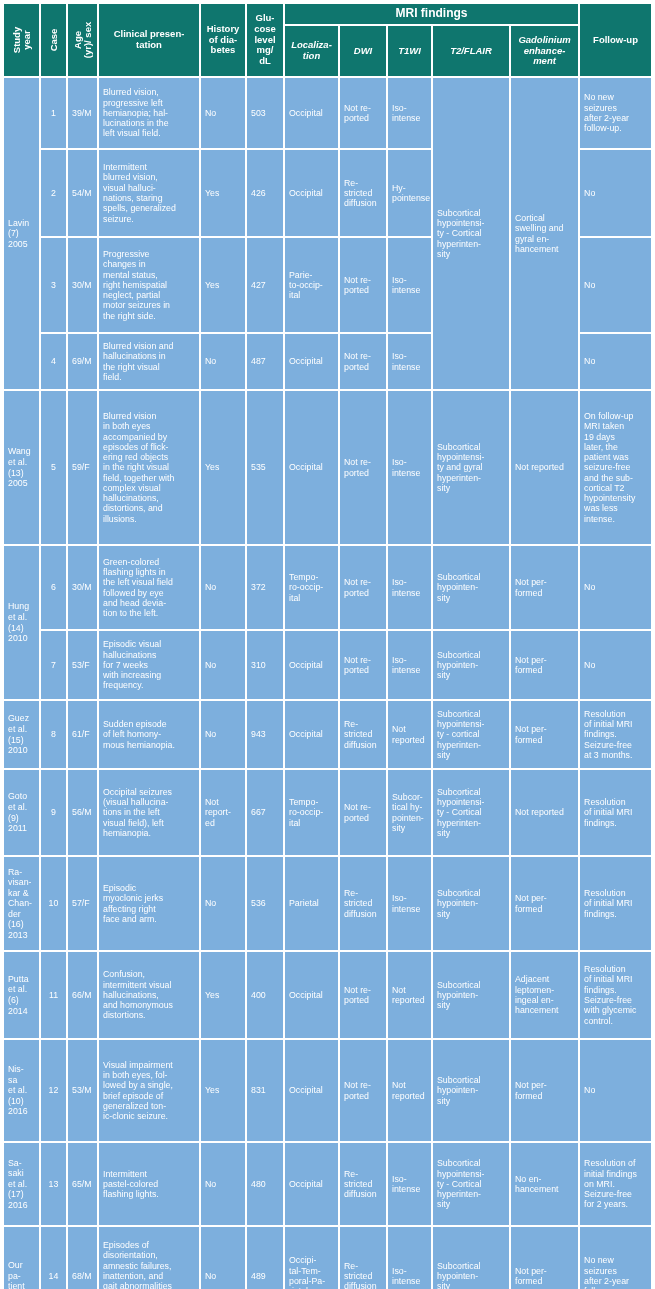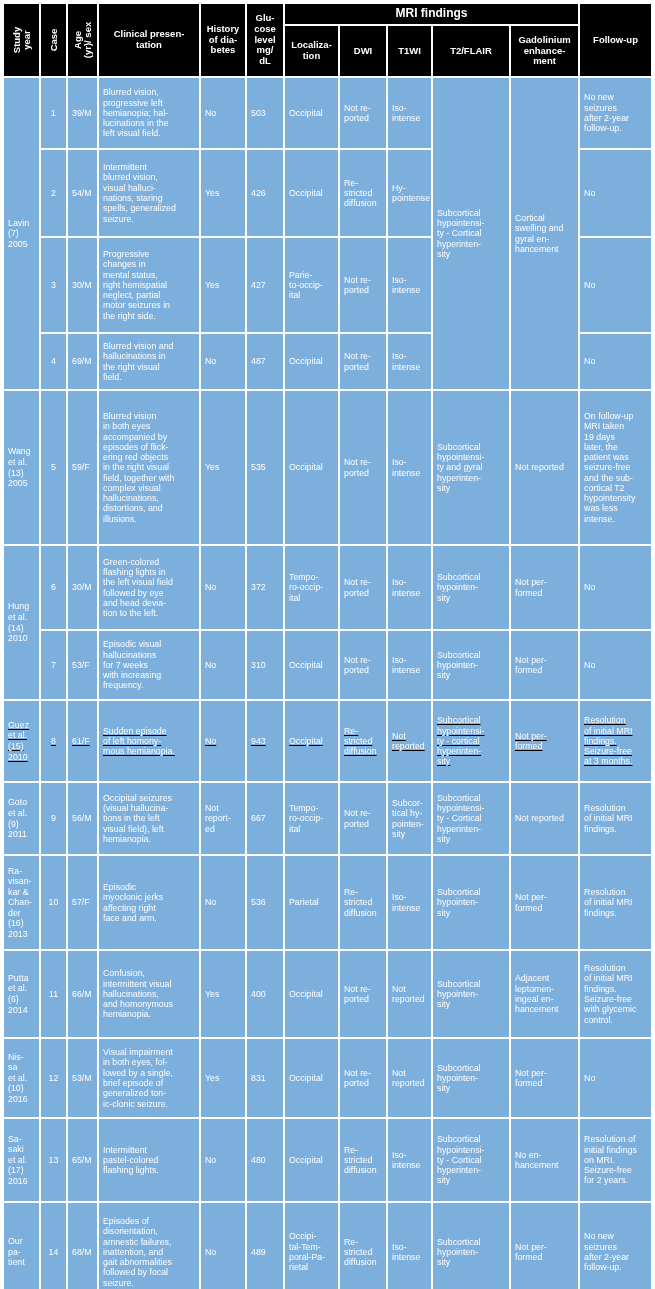--- a/index.html
+++ b/index.html
@@ -2,34 +2,34 @@
 <html><head>
 <meta charset="utf-8">
 <style>
   html,body{margin:0;padding:0;background:#ffffff;}
   body{width:655px;height:1289px;font-family:"Liberation Sans",sans-serif;}
   .wrap{position:absolute;left:2px;top:2px;}
   table{border-collapse:collapse;table-layout:fixed;width:649px;}
   td,th{border:2px solid #ffffff;vertical-align:middle;color:#ffffff;
         white-space:pre-line;overflow:hidden;font-weight:normal;
         padding:2px 2px 2px 4px;box-sizing:border-box;}
-  th{background:#000000;font-weight:bold;font-size:9.5px;line-height:1.12;text-align:center;padding:2px;}
+  th{background:#0f766e;font-weight:bold;font-size:9.5px;line-height:1.12;text-align:center;padding:2px;}
   td{background:#7dafdd;font-size:8.8px;line-height:1.17;text-align:left;}
   th.mri{font-size:12px;}
   th.rot{position:relative;padding:0;}
   th.rot .vert{position:absolute;left:50%;top:50%;width:max-content;
                transform:translate(-50%,-50%) rotate(-90deg);
                text-align:center;white-space:pre-line;line-height:1.1;}
   td.ctr{text-align:center;padding:2px 1px;}
   td.study{line-height:1.2;}
   
-  tr.h1{height:22px;} tr.h2{height:52px;}
+  tr.h1{height:22px;} tr.h2{height:52px;font-style:italic;}
   tr.r0{height:72px;} tr.r1{height:88px;} tr.r2{height:96px;} tr.r3{height:57px;}
-  tr.r4{height:155px;} tr.r5{height:85px;} tr.r6{height:70px;} tr.r7{height:82px;text-decoration:underline;}
-  tr.r8{height:73px;} tr.r9{height:95px;} tr.r10{height:88px;} tr.r11{height:80px;margin-top:13px;}
+  tr.r4{height:155px;} tr.r5{height:85px;} tr.r6{height:70px;} tr.r7{height:69px;}
+  tr.r8{height:87px;} tr.r9{height:95px;} tr.r10{height:88px;} tr.r11{height:103px;margin-top:13px;}
   tr.r12{height:84px;} tr.r13{height:100px;}
 </style>
 </head>
 <body>
 
 <div class="wrap">
 <table>
   <colgroup>
     <col style="width:37px">
         <col style="width:27px">
@@ -364,21 +364,21 @@
     <td class="study">Putta
 et al.
 (6)
 2014</td>
     <td class="ctr">11</td>
     <td>66/M</td>
     <td>Confusion,
 intermittent visual
 hallucinations,
 and homonymous
-hemianopia.</td>
+distortions.</td>
     <td>Yes</td>
     <td>400</td>
     <td>Occipital</td>
     <td>Not re-
 ported</td>
     <td>Not
 reported</td>
     <td>Subcortical
 hypointen-
 sity</td>

